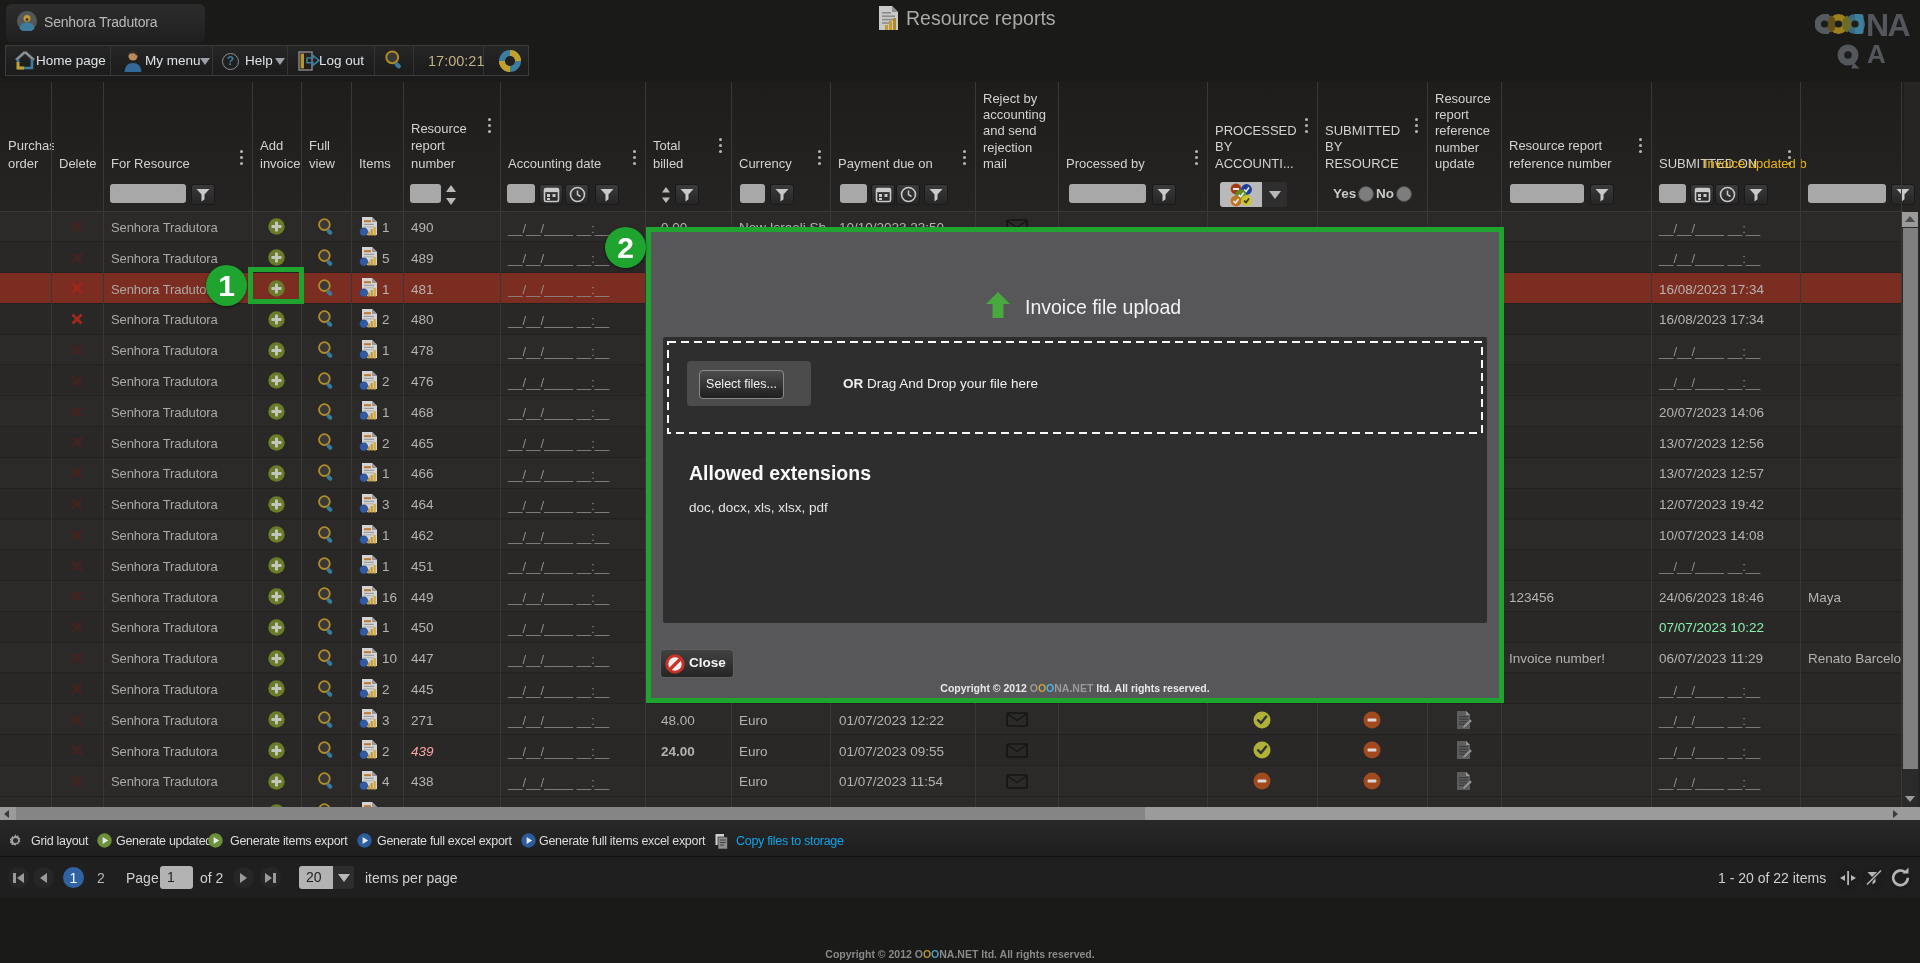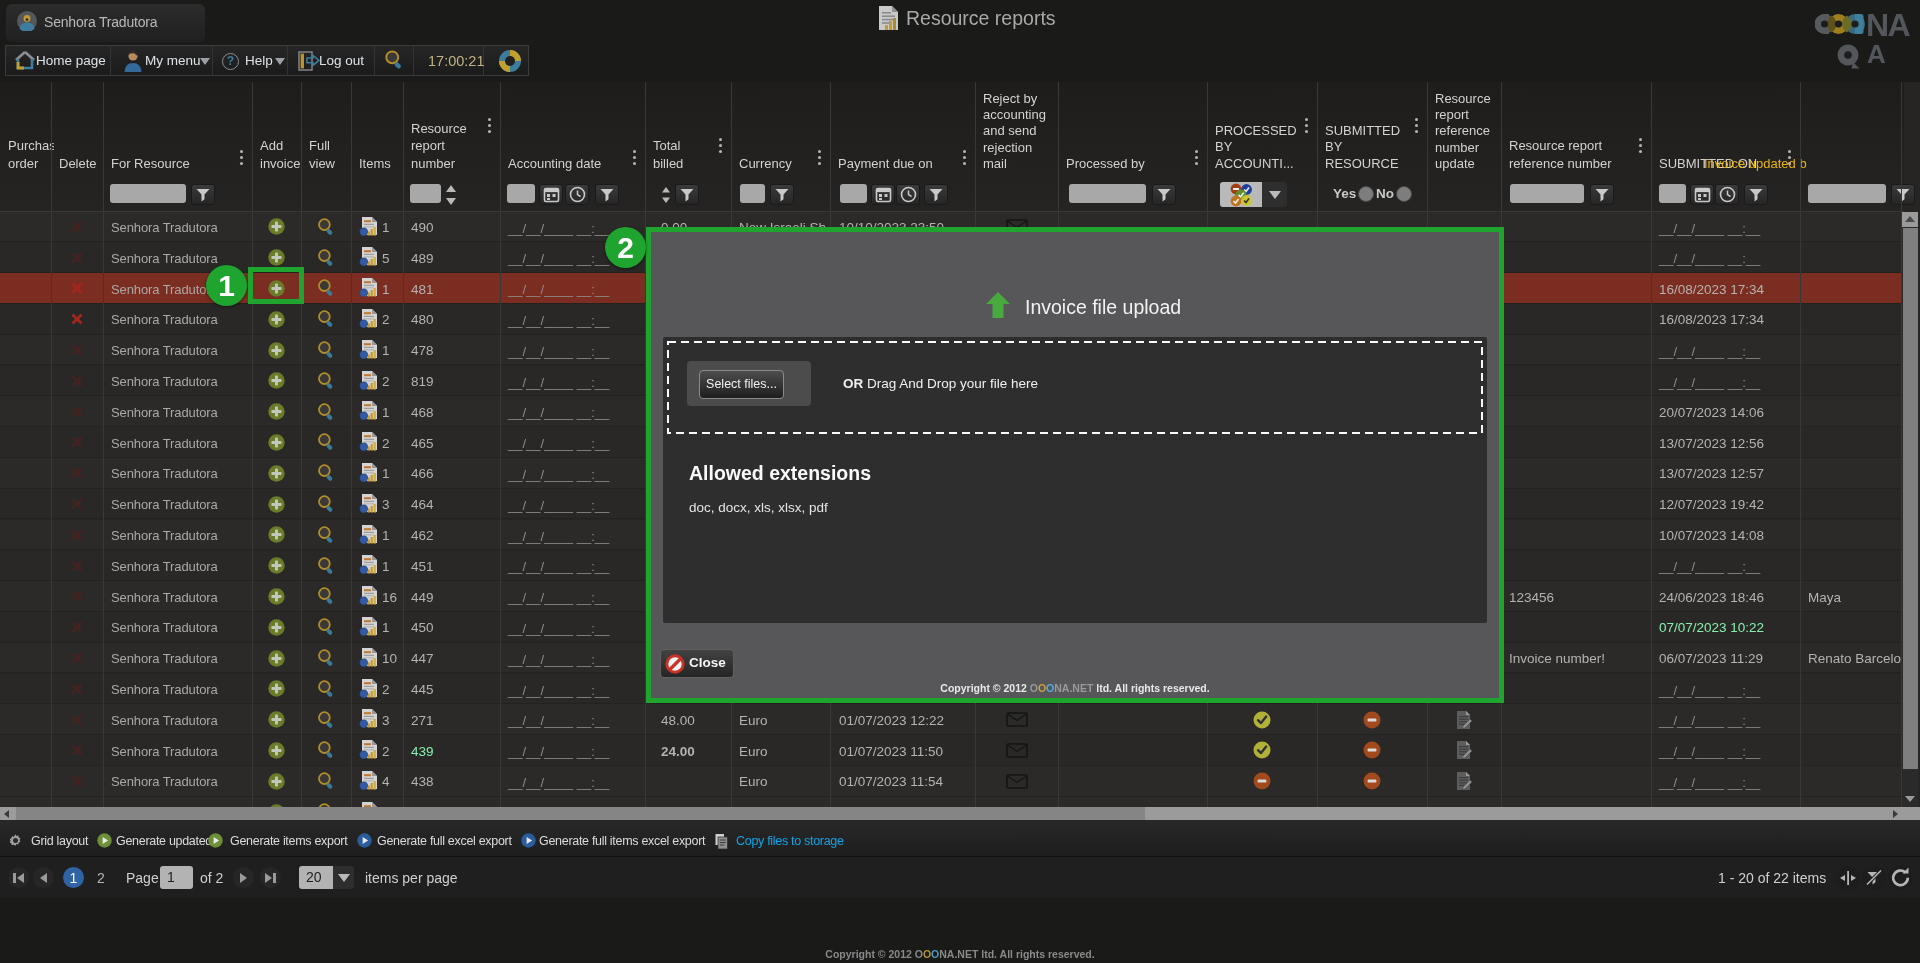--- a/index.html
+++ b/index.html
@@ -520,21 +520,21 @@
             <rect x="5" y="7.8" width="10" height="1.2" fill="#9c9c9c"></rect>
             <rect x="5" y="10.2" width="10" height="1.2" fill="#b5b5b5"></rect>
             <rect x="11.6" y="13" width="2.2" height="6.6" fill="#c49a33"></rect>
             <rect x="14.6" y="11" width="2.2" height="8.6" fill="#d4aa3a"></rect>
             <rect x="8.6" y="15.4" width="2.2" height="4.2" fill="#c49a33"></rect>
             <circle cx="4.8" cy="15.8" r="4.2" fill="#2b4f8e"></circle>
             <circle cx="4.8" cy="15.8" r="3.4" fill="#335ba5"></circle>
           </svg>
         </div>
         <div style="position:absolute;left:382px;top:8.5px;font-size:13.5px;color:#b5b2af;font-weight:normal;white-space:nowrap;">2</div>
-        <div style="position:absolute;left:411px;top:8.5px;font-size:13.5px;color:#b5b2af;font-weight:normal;white-space:nowrap;">819</div>
+        <div style="position:absolute;left:411px;top:8.5px;font-size:13.5px;color:#b5b2af;font-weight:normal;white-space:nowrap;">476</div>
         <div style="position:absolute;left:508px;top:9px;font-size:13px;color:#8f8d8b;font-weight:normal;white-space:nowrap;">__/__/____ __:__</div>
         <div style="position:absolute;left:1659px;top:9px;font-size:13px;color:#8f8d8b;font-weight:normal;white-space:nowrap;">__/__/____ __:__</div>
       </div>
       <div style="position:absolute;left:0;top:396.3px;width:1904px;height:30.8px;background:#2b2a29;border-bottom:1px solid #232221;box-sizing:border-box;">
         <div style="position:absolute;left:51px;top:0px;width:52px;height:30.8px;display:flex;align-items:center;justify-content:center;">
           <svg width="16" height="16" viewBox="0 0 16 16" style="">
             <path d="M2.5 4.5 L4.5 2.5 L8 6 L11.5 2.5 L13.5 4.5 L10 8 L13.5 11.5 L11.5 13.5 L8 10 L4.5 13.5 L2.5 11.5 L6 8 Z" fill="#43231f"></path>
           </svg>
         </div>
         <div style="position:absolute;left:111px;top:8.5px;font-size:13px;color:#aba8a5;font-weight:normal;white-space:nowrap;letter-spacing:-0.1px;">Senhora Tradutora</div>
@@ -1024,25 +1024,25 @@
             <rect x="5" y="7.8" width="10" height="1.2" fill="#9c9c9c"></rect>
             <rect x="5" y="10.2" width="10" height="1.2" fill="#b5b5b5"></rect>
             <rect x="11.6" y="13" width="2.2" height="6.6" fill="#c49a33"></rect>
             <rect x="14.6" y="11" width="2.2" height="8.6" fill="#d4aa3a"></rect>
             <rect x="8.6" y="15.4" width="2.2" height="4.2" fill="#c49a33"></rect>
             <circle cx="4.8" cy="15.8" r="4.2" fill="#2b4f8e"></circle>
             <circle cx="4.8" cy="15.8" r="3.4" fill="#335ba5"></circle>
           </svg>
         </div>
         <div style="position:absolute;left:382px;top:8.5px;font-size:13.5px;color:#b5b2af;font-weight:normal;white-space:nowrap;">2</div>
-        <div style="position:absolute;left:411px;top:8.5px;font-size:13.5px;color:#86efac;font-weight:normal;white-space:nowrap;">439</div>
+        <div style="position:absolute;left:411px;top:8.5px;font-size:13.5px;color:#fca5a5;font-weight:normal;white-space:nowrap;font-style:italic;">439</div>
         <div style="position:absolute;left:508px;top:9px;font-size:13px;color:#8f8d8b;font-weight:normal;white-space:nowrap;">__/__/____ __:__</div>
         <div style="position:absolute;left:661px;top:8.5px;font-size:13.5px;color:#b5b2af;font-weight:bold;white-space:nowrap;">24.00</div>
         <div style="position:absolute;left:739px;top:8.5px;font-size:13.5px;color:#b5b2af;font-weight:normal;white-space:nowrap;max-width:90px;overflow:hidden;">Euro</div>
-        <div style="position:absolute;left:839px;top:8.5px;font-size:13.5px;color:#b5b2af;font-weight:normal;white-space:nowrap;">01/07/2023 11:50</div>
+        <div style="position:absolute;left:839px;top:8.5px;font-size:13.5px;color:#b5b2af;font-weight:normal;white-space:nowrap;">01/07/2023 09:55</div>
         <div style="position:absolute;left:975px;top:0px;width:83px;height:30.8px;display:flex;align-items:center;justify-content:center;">
           <svg width="22" height="15" viewBox="0 0 22 15" style="">
             <rect x="1" y="1" width="20" height="13" rx="1" fill="none" stroke="#151515" stroke-width="1.6"></rect>
             <path d="M1.5 2 L11 8.5 L20.5 2" fill="none" stroke="#151515" stroke-width="1.4"></path>
           </svg>
         </div>
         <div style="position:absolute;left:1207px;top:0px;width:110px;height:30.8px;display:flex;align-items:center;justify-content:center;">
           <svg width="18" height="18" viewBox="0 0 18 18" style="">
             <circle cx="9" cy="9" r="8.5" fill="#b1b138"></circle>
             <path d="M5 9.2 L8 12 L13.2 5.6" fill="none" stroke="#2e3338" stroke-width="2.4" stroke-linecap="round" stroke-linejoin="round"></path>

